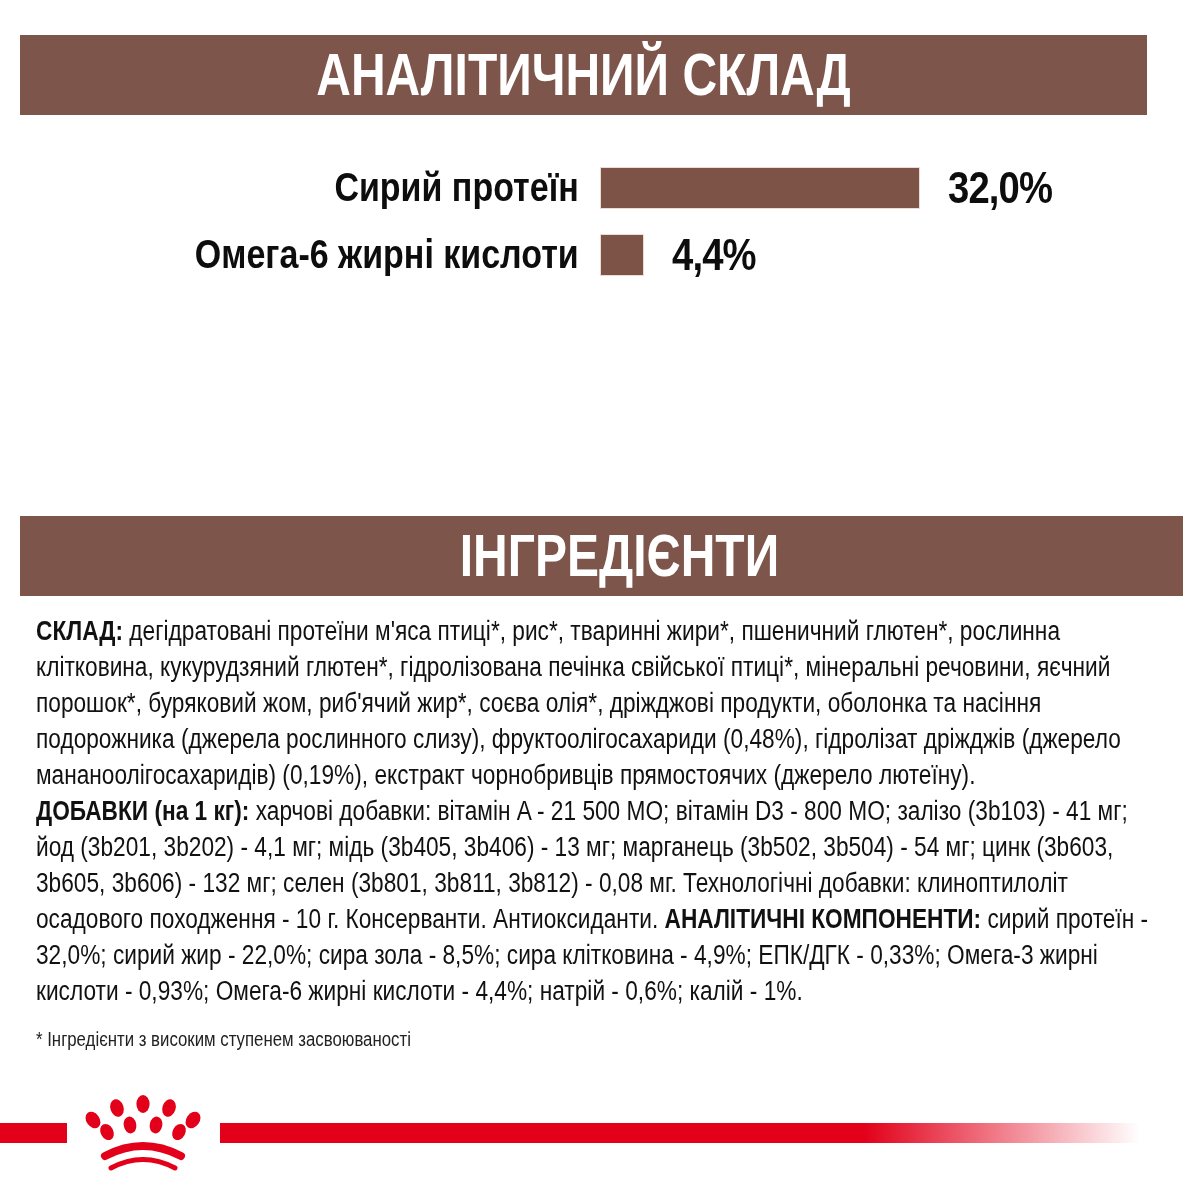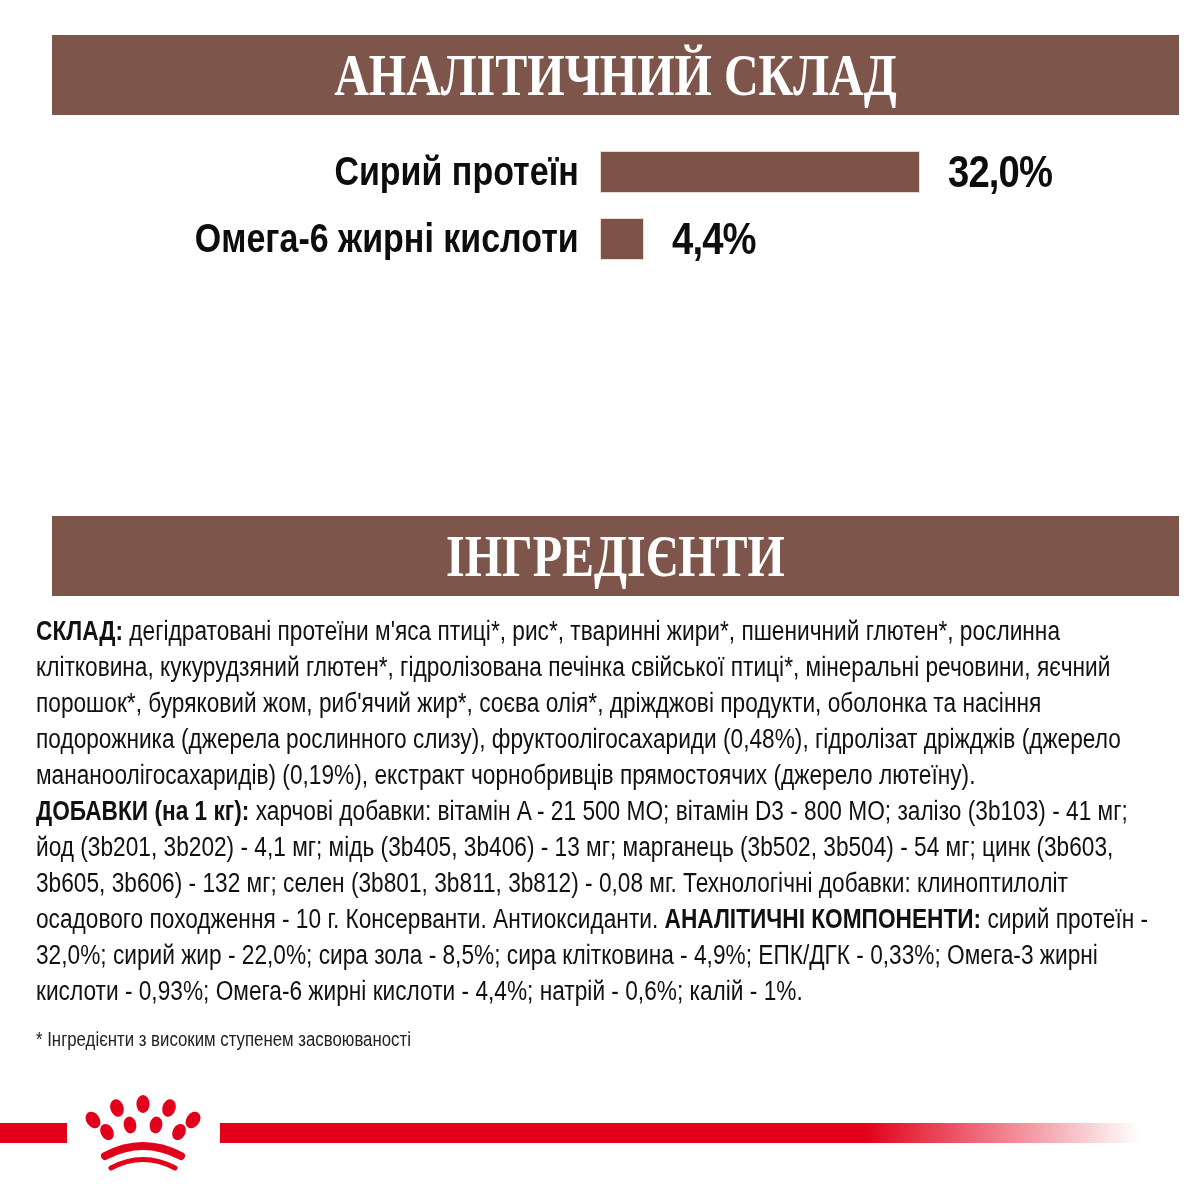--- a/index.html
+++ b/index.html
@@ -2,32 +2,32 @@
 <html><head>
 <meta charset="utf-8">
 <style>
   html,body { margin:0; padding:0; background:#ffffff; }
   .page {
     position:relative; width:1200px; height:1200px; background:#ffffff;
     font-family:"Liberation Sans", sans-serif; color:#111; overflow:hidden;
   }
   
   .band {
-    position:absolute; left:52px; width:1127px; height:80px;
-    background:#7e554a; display:flex; align-items:center; justify-content:center;font-family:Liberation Serif, serif;
+    position:absolute; left:20px; width:1127px; height:80px;
+    background:#7e554a; display:flex; align-items:center; justify-content:center;
   }
   .band1 { top:35px; }
-  .band2 { top:516px; }
+  .band2 { top:516px;padding-left:36px; }
   .band-text {
     display:block; width:100%; text-align:center; color:#ffffff;
     font-size:60px; font-weight:bold; line-height:80px; white-space:nowrap;
     transform:scaleX(0.80); transform-origin:center center;
   }
   
-  .chart { position:absolute; left:36px; top:138px; width:1127px; }
+  .chart { position:absolute; left:36px; top:154px; width:1127px; }
   .crow { height:67px; display:flex; align-items:center; }
   .clabel {
     width:564px; box-sizing:border-box; padding-right:25px; text-align:right;
     font-size:40px; font-weight:bold; white-space:nowrap; color:#0d0d0d;
     transform:scaleX(0.85); transform-origin:right center;
   }
   .cbar {
     height:42px; box-sizing:border-box; background:#7d5348;
     border:1px solid #ecdcd2;
   }

